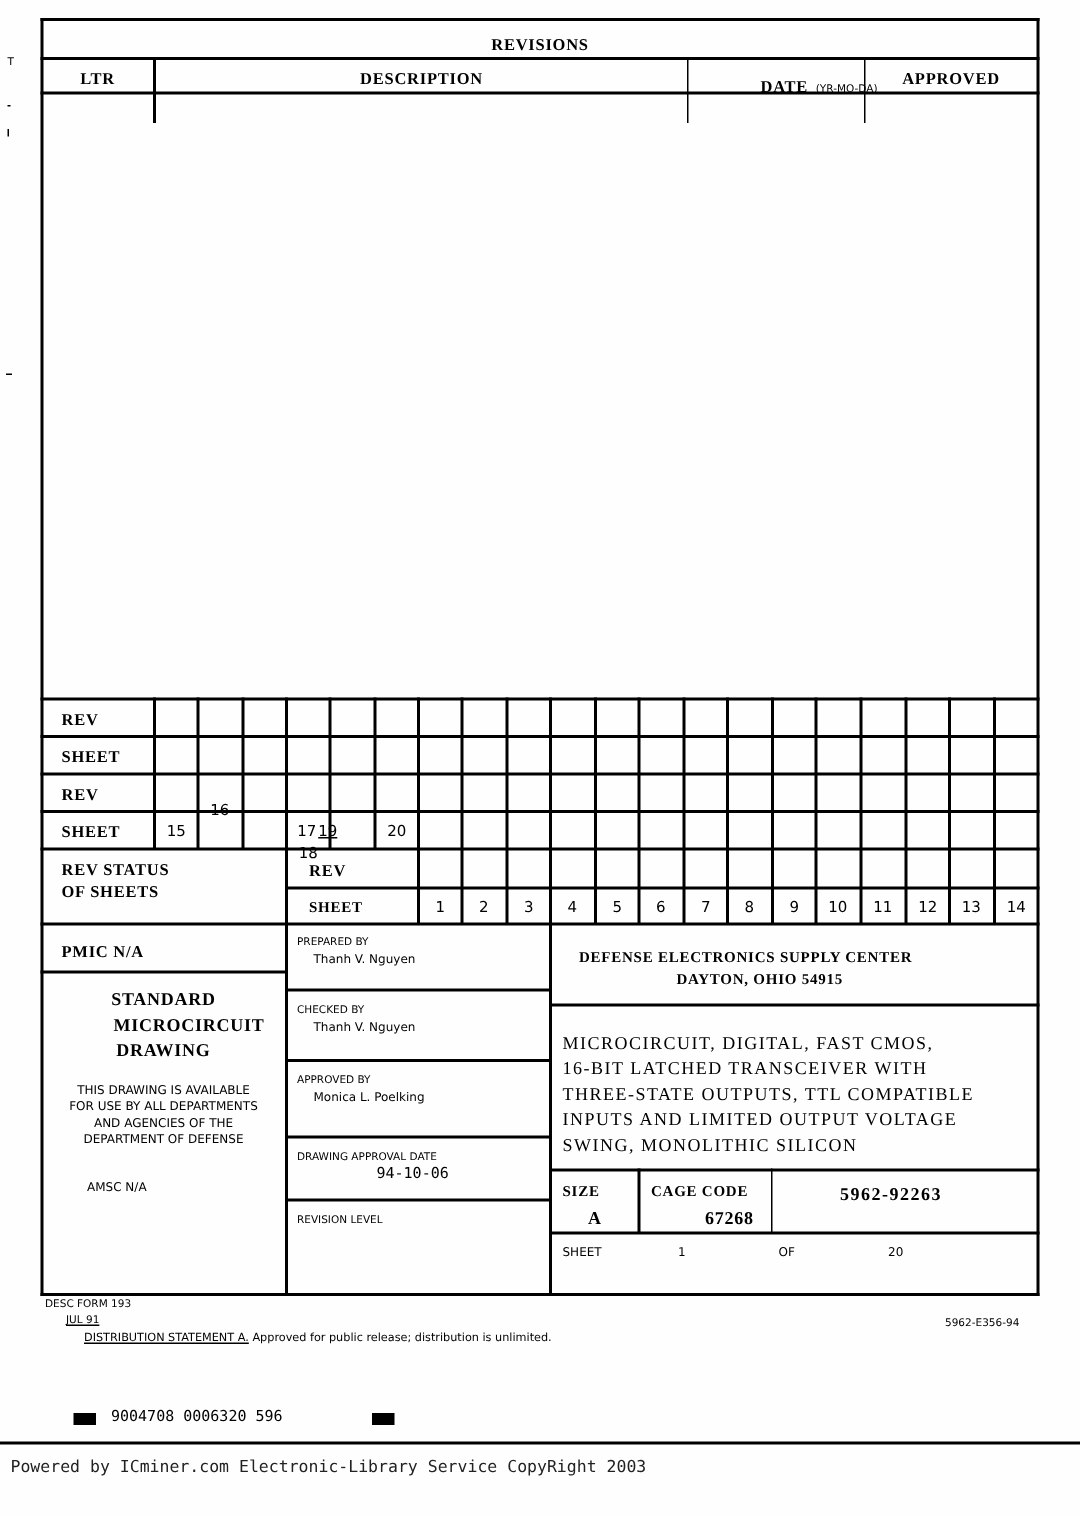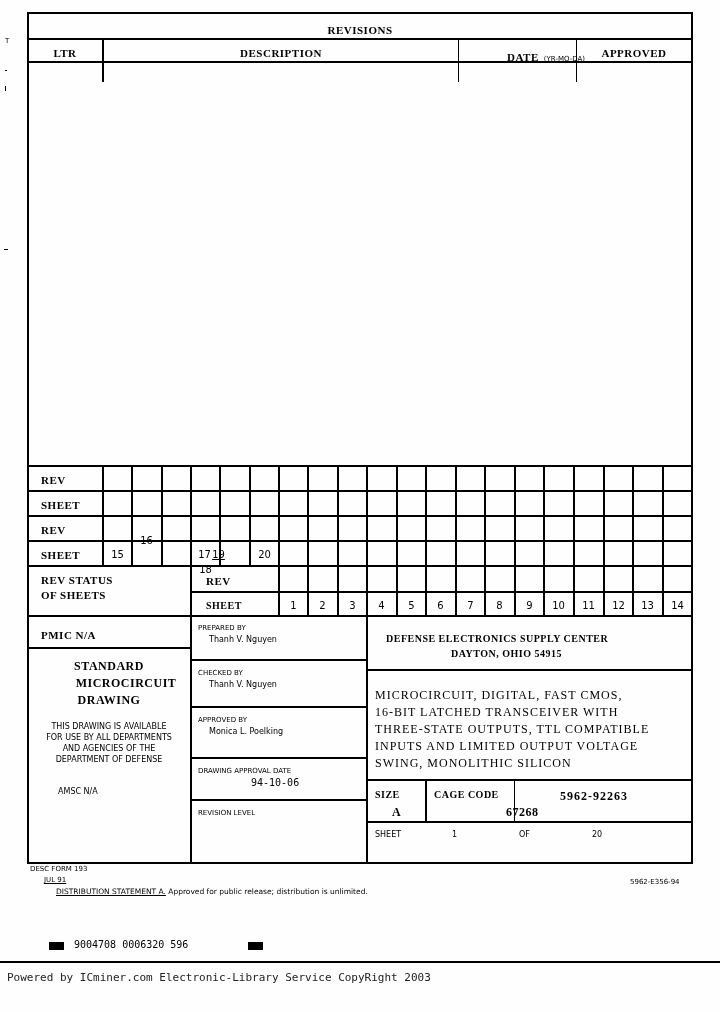--- a/index.html
+++ b/index.html
@@ -158,21 +158,21 @@
 
 <div>
   <div class="line-h" style="left:366px;top:779px;width:327px;"></div>
   <div class="line-v" style="left:425px;top:779px;height:43px;"></div>
   <div class="thin-v" style="left:514px;top:779px;height:43px;"></div>
   <div class="line-h" style="left:366px;top:821px;width:327px;"></div>
 
   <div class="txt serif" style="left:375px;top:790px;font-size:10px;text-align:center;">SIZE</div>
   <div class="txt serif" style="left:392px;top:806px;font-size:12px;">A</div>
   <div class="txt serif" style="left:434px;top:790px;font-size:10px;">CAGE CODE</div>
-  <div class="txt serif" style="left:474px;top:806px;font-size:12px;padding-left:32px;">67268</div>
+  <div class="txt serif" style="left:438px;top:806px;font-size:12px;padding-left:32px;">67268</div>
   <div class="txt serif" style="left:560px;top:790px;font-size:12px;letter-spacing:1px;">5962-92263</div>
 
   <div class="txt sans" style="left:375px;top:831px;font-size:8px;">SHEET</div>
   <div class="txt sans" style="left:452px;top:831px;font-size:8px;">1</div>
   <div class="txt sans" style="left:519px;top:831px;font-size:8px;">OF</div>
   <div class="txt sans" style="left:592px;top:831px;font-size:8px;">20</div>
 </div>
 
 <div>
   <div class="txt sans" style="left:30px;top:866px;font-size:7px;">DESC FORM 193</div>

